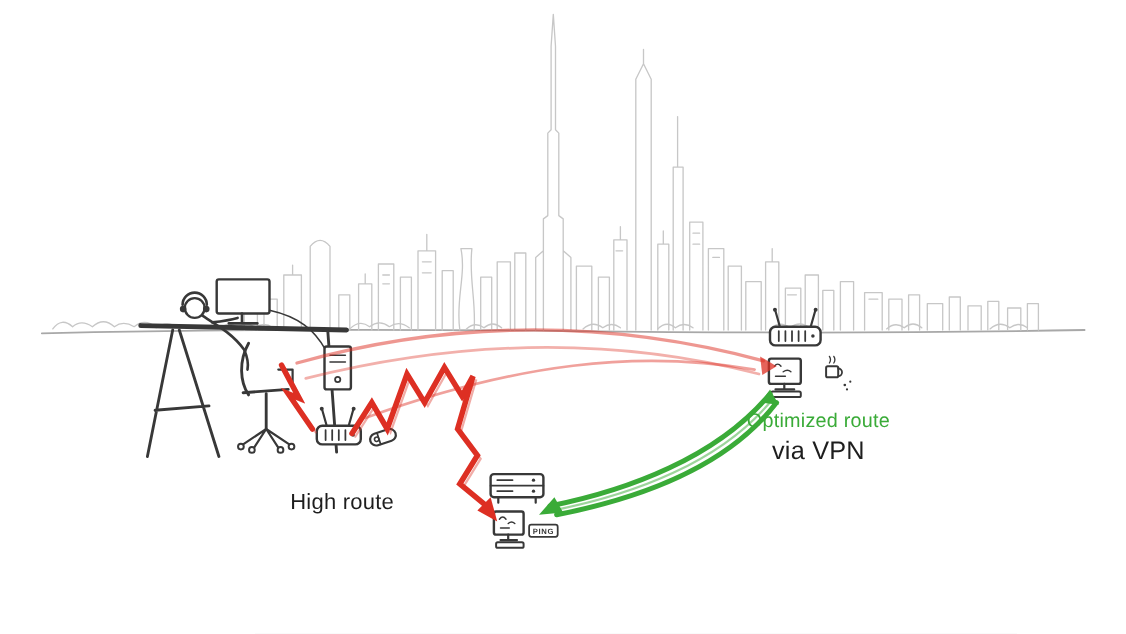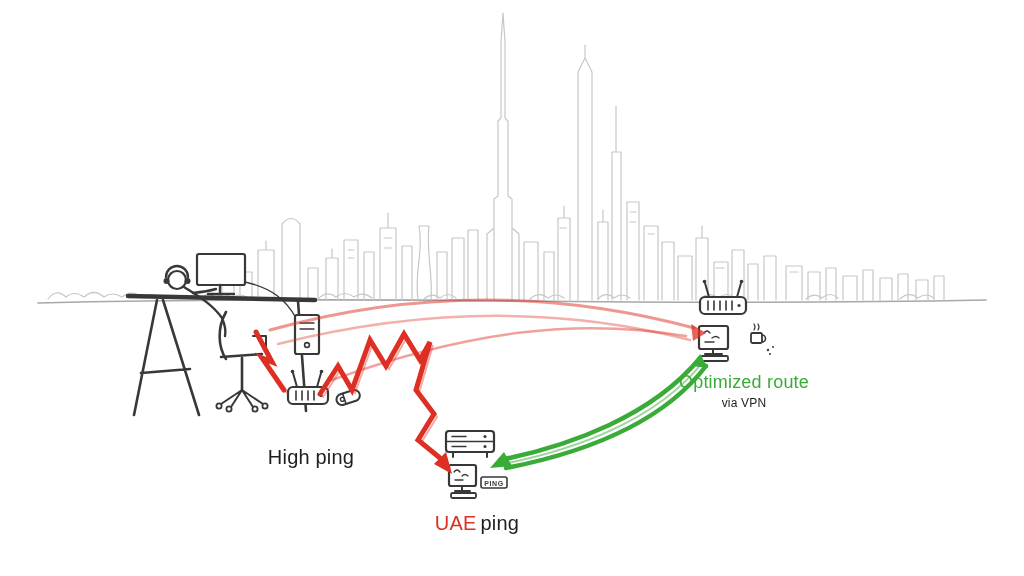--- a/index.html
+++ b/index.html
@@ -28,21 +28,21 @@
   .redfill{fill:var(--high-ping-route);stroke:none;}
   .grn{stroke:var(--optimized-route);fill:none;stroke-linecap:round;}
   .grnfill{fill:var(--optimized-route);stroke:none;}
   
   .label{position:absolute;text-align:center;color:var(--label-dark);z-index:5;letter-spacing:.2px;}
   .label-high-ping{left:241px;top:446px;width:140px;font-size:20px;}
   .label-uae-ping{left:407px;top:512px;width:140px;font-size:20px;}
   .label-uae-ping .country{color:var(--high-ping-route);}
   .label-uae-ping .word{margin-left:4px;}
   .label-optimized{left:653px;top:372px;width:182px;font-size:18px;color:var(--optimized-route);}
-  .label-via-vpn{left:653px;top:396px;width:182px;font-size:12px;}
+  .label-via-vpn{left:653px;top:396px;width:182px;font-size:23px;}
   .ping-badge-text{font-family:"Liberation Sans",sans-serif;font-size:7px;font-weight:bold;letter-spacing:.6px;fill:var(--sketch-dark);}
 </style>
 </head>
 <body>
 
 <div class="canvas">
 
   <svg viewBox="0 0 1024 576" width="1024" height="576">
 
     <g>
@@ -206,22 +206,19 @@
     <g>
       <path class="grn" style="stroke-width:2;opacity:.5" d="M503,464 C574,450 656,421 703,362"></path>
       <path class="grn" style="stroke-width:4.5" d="M500,460 C570,446 652,416 700,358"></path>
       <path class="grn" style="stroke-width:4.5" d="M506,468 C578,454 660,426 706,366"></path>
       <polygon class="grnfill" points="490,468 504,452 512,466"></polygon>
       <polygon class="grnfill" points="700,354 708,368 692,366"></polygon>
     </g>
 
   </svg>
 
-  <div class="label label-high-ping">High ping</div>
-
-  <div class="label label-uae-ping">
-    <span class="country">UAE</span><span class="word">ping</span>
-  </div>
+  <div class="label label-high-ping">High route</div>
+
 
   <div class="label label-optimized">Optimized route</div>
   <div class="label label-via-vpn">via VPN</div>
 
 </div>
 
 </body></html>

